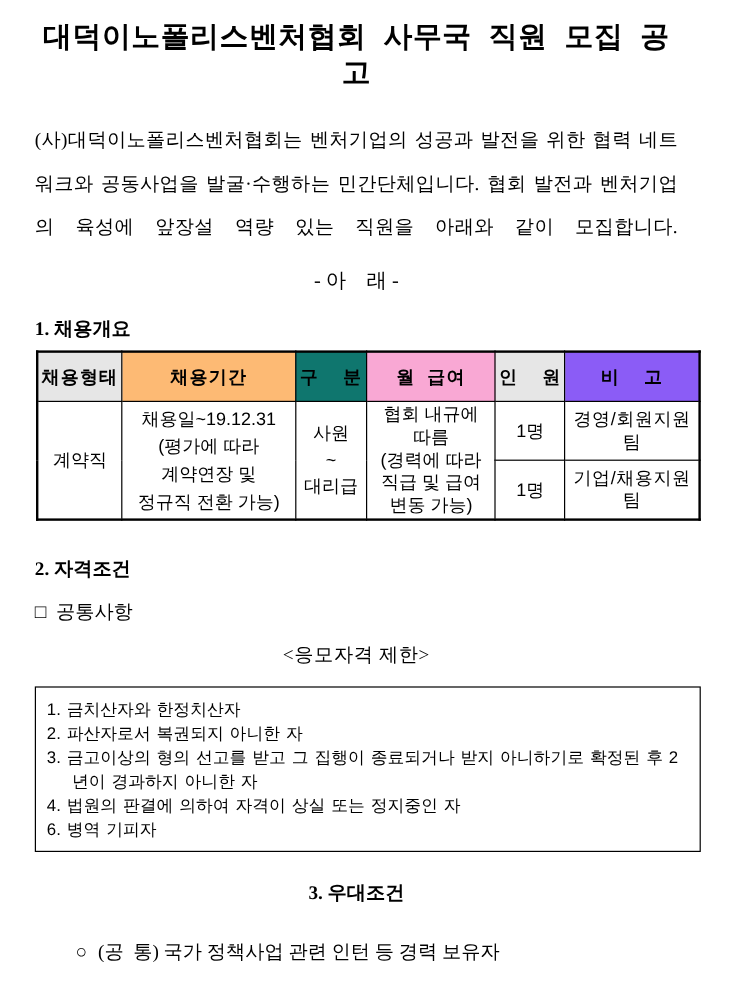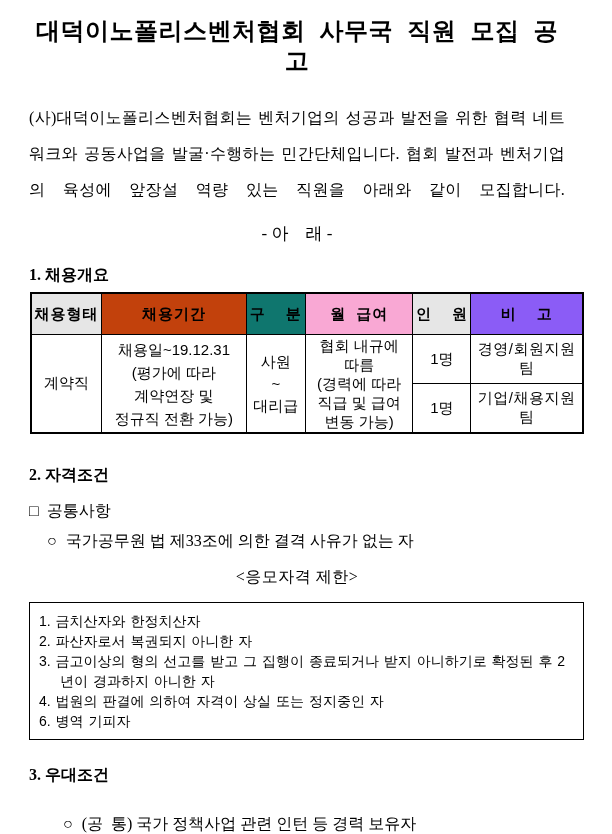--- a/index.html
+++ b/index.html
@@ -26,21 +26,21 @@
   }
 
   .divider-line {
     margin-top: 12px; text-align: center;
     font-size: 17px; line-height: 20px; white-space: pre;
   }
 
   .sec-heading { font-size: 16px; line-height: 18px; font-weight: bold; margin: 0; }
   .sec1 { margin-top: 22px; }
   .sec2 { margin-top: 32px; }
-  .sec3 { margin-top: 26px; }
+  .sec3 { margin-top: 26px; text-align: center; }
 
   table.recruit-table {
     border-collapse: collapse; table-layout: fixed;
     width: 554px; margin: 8px 0 0 1px;
     border: 2px solid #000;
     font-family: "Liberation Sans", "DejaVu Sans", sans-serif;
   }
   .recruit-table th {
     height: 38px; border: 1px solid #000;
     font-size: 15px; font-weight: bold; letter-spacing: 1px;
@@ -97,21 +97,21 @@
       <col style="width:12.8%">
       <col style="width:26.2%">
       <col style="width:10.7%">
       <col style="width:19.5%">
       <col style="width:10.5%">
       <col style="width:20.3%">
     </colgroup>
     <thead>
       <tr>
         <th style="background:#e6e6e6">채용형태</th>
-        <th style="background:#c2410c">채용기간</th>
+        <th style="background:#fdba74">채용기간</th>
         <th style="background:#0f766e">구  분</th>
         <th style="background:#f9a8d4">월 급여</th>
         <th style="background:#e6e6e6">인  원</th>
         <th style="background:#8b5cf6">비  고</th>
       </tr>
     </thead>
     <tbody>
       <tr>
         <td rowspan="2">계약직</td>
         <td rowspan="2" class="pre-lines period-cell">채용일~19.12.31
@@ -135,23 +135,20 @@
       </tr>
     </tbody>
   </table>
 
   <h2 class="sec-heading sec2">2. 자격조건</h2>
 
   <div class="common-row">
     <span class="square-bullet">□</span><span>공통사항</span>
   </div>
 
-  <div class="circle-row">
-    <span class="circle-bullet">○</span><span>국가공무원 법 제33조에 의한 결격 사유가 없는 자</span>
-  </div>
 
   <div class="restrict-title">&lt;응모자격 제한&gt;</div>
 
   <div class="restrict-box">
     <ul>
       <li>1. 금치산자와 한정치산자</li>
       <li>2. 파산자로서 복권되지 아니한 자</li>
       <li>3. 금고이상의 형의 선고를 받고 그 집행이 종료되거나 받지 아니하기로 확정된 후 2년이 경과하지 아니한 자</li>
       <li>4. 법원의 판결에 의하여 자격이 상실 또는 정지중인 자</li>
       <li>6. 병역 기피자</li>

